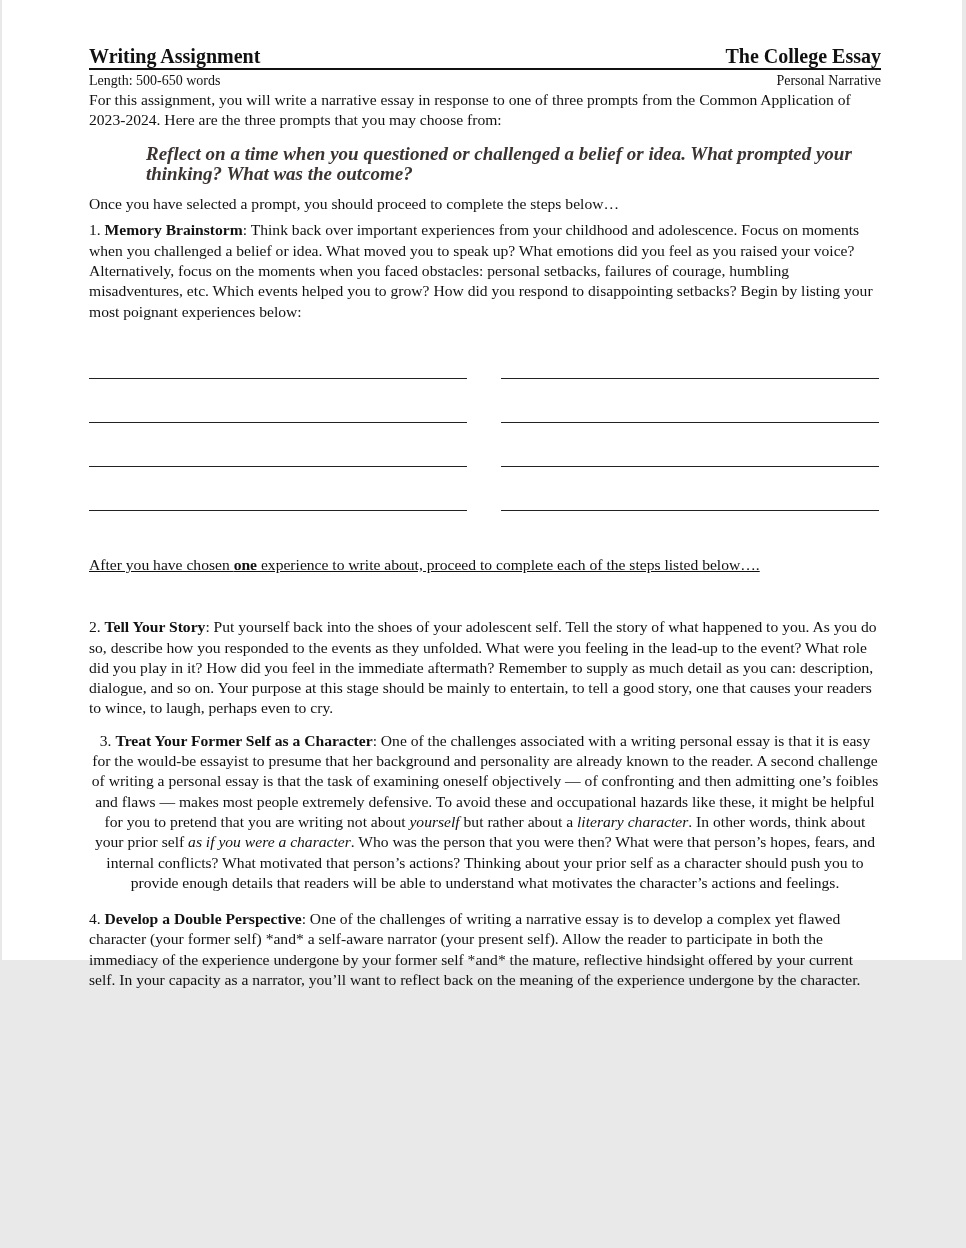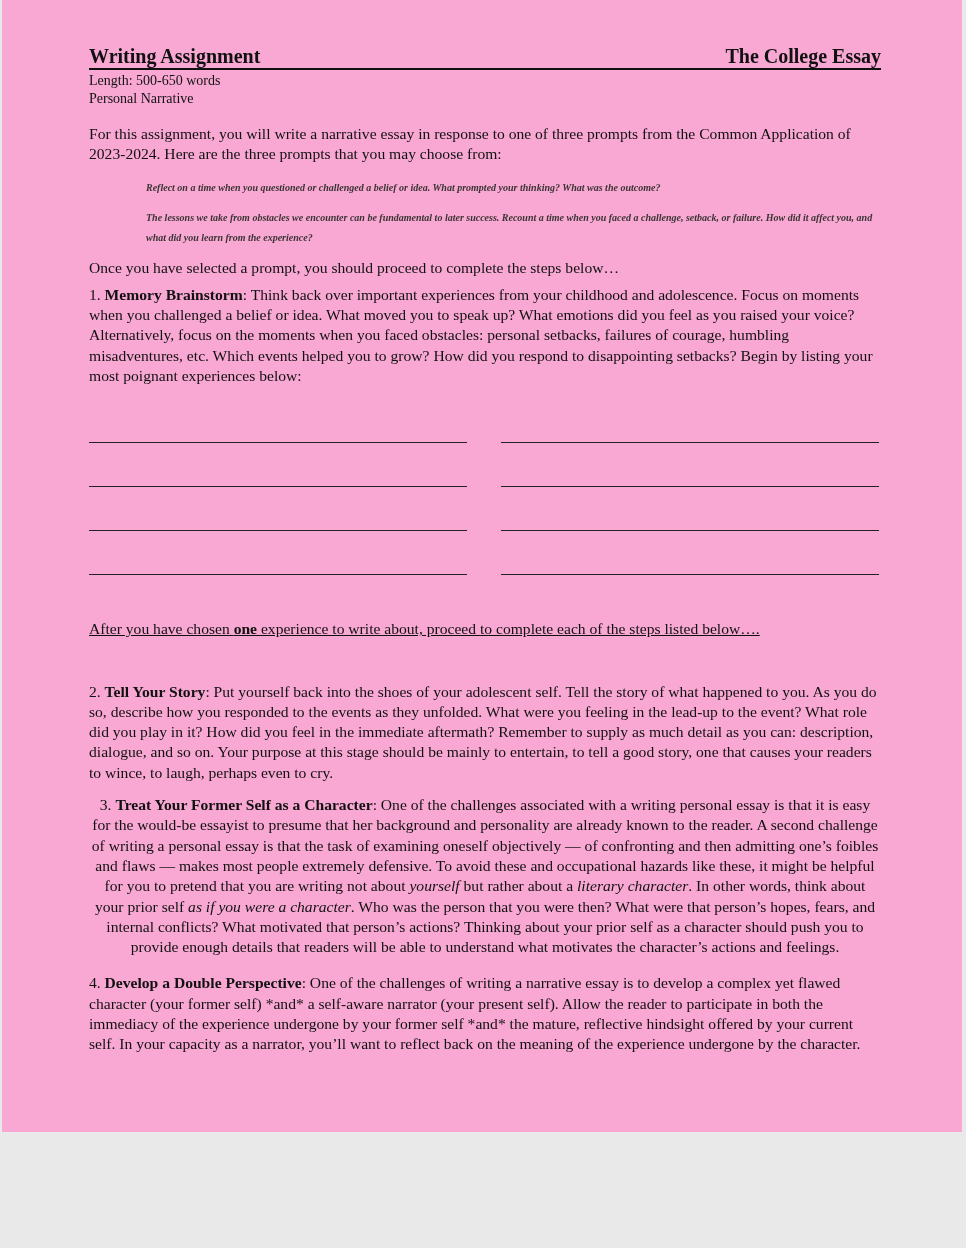--- a/index.html
+++ b/index.html
@@ -1,33 +1,33 @@
 <!DOCTYPE html>
 <html><head>
 <meta charset="utf-8">
 <style>
   html, body { margin: 0; padding: 0; background: #e9e9e9; }
   body { width: 966px; height: 1248px; position: relative; overflow: hidden; }
   .page {
-    position: absolute; left: 2px; top: 0; width: 960px; height: 1132px;
-    background: #f9a8d4;
+    position: absolute; left: 2px; top: 0; width: 960px; height: 960px;
+    background: #ffffff;
     font-family: "Liberation Serif", "DejaVu Serif", serif;
     color: #111;
   }
   .content { position: absolute; left: 87px; top: 42px; width: 792px; }
   .header-row {
     display: flex; justify-content: space-between; align-items: flex-end;
     border-bottom: 2px solid #111; height: 26px;
   }
   .header-row span { font-weight: bold; font-size: 20px; line-height: 24px; }
-  .sub-row { display: flex; justify-content: space-between; font-size: 14px; line-height: 18px; margin-top: 2px; flex-direction: column; }
+  .sub-row { display: flex; justify-content: space-between; font-size: 14px; line-height: 18px; margin-top: 2px; }
   p { margin: 0; font-size: 15.6px; line-height: 20.3px; }
-  .intro { margin-top: 16px; }
+  .intro { }
   .prompts { margin-left: 57px; margin-top: 13px; }
-  .prompt { font-style: italic; font-weight: bold; color: #3a3433; font-size: 10px; line-height: 20.3px; margin-bottom: 10px; }
+  .prompt { font-style: italic; font-weight: bold; color: #3a3433; font-size: 19px; line-height: 20.3px; margin-bottom: 10px; }
   .once { }
   .step1 { margin-top: 6px; }
   .lines { margin-top: 13px; display: grid; grid-template-columns: 378px 378px; column-gap: 34px; row-gap: 0; }
   .line { height: 44px; border-bottom: 1.5px solid #222; box-sizing: border-box; }
   .after { margin-top: 44px; text-decoration: underline; }
   .step2 { margin-top: 42px; }
   .step3 { margin-top: 12px; text-align: center; }
   .step4 { margin-top: 16px; }
   b { font-weight: bold; }
   i { font-style: italic; }
@@ -44,21 +44,20 @@
     </div>
     <div class="sub-row">
       <span>Length: 500-650 words</span>
       <span>Personal Narrative</span>
     </div>
 
     <p class="intro">For this assignment, you will write a narrative essay in response to one of three prompts from the Common Application of 2023-2024.  Here are the three prompts that you may choose from:</p>
 
     <div class="prompts">
       <div class="prompt">Reflect on a time when you questioned or challenged a belief or idea. What prompted your thinking? What was the outcome?</div>
-      <div class="prompt">The lessons we take from obstacles we encounter can be fundamental to later success. Recount a time when you faced a challenge, setback, or failure. How did it affect you, and what did you learn from the experience?</div>
     </div>
 
     <p class="once">Once you have selected a prompt, you should proceed to complete the steps below…</p>
 
     <p class="step1"><span>1. </span><b>Memory Brainstorm</b><span>:  Think back over important experiences from your childhood and adolescence.  Focus on moments when you challenged a belief or idea.  What moved you to speak up?  What emotions did you feel as you raised your voice?  Alternatively, focus on the moments when you faced obstacles: personal setbacks, failures of courage, humbling misadventures, etc.  Which events helped you to grow?  How did you respond to disappointing setbacks?  Begin by listing your most poignant experiences below:</span></p>
 
     <div class="lines">
       <div class="line"></div>
       <div class="line"></div>
       <div class="line"></div>

